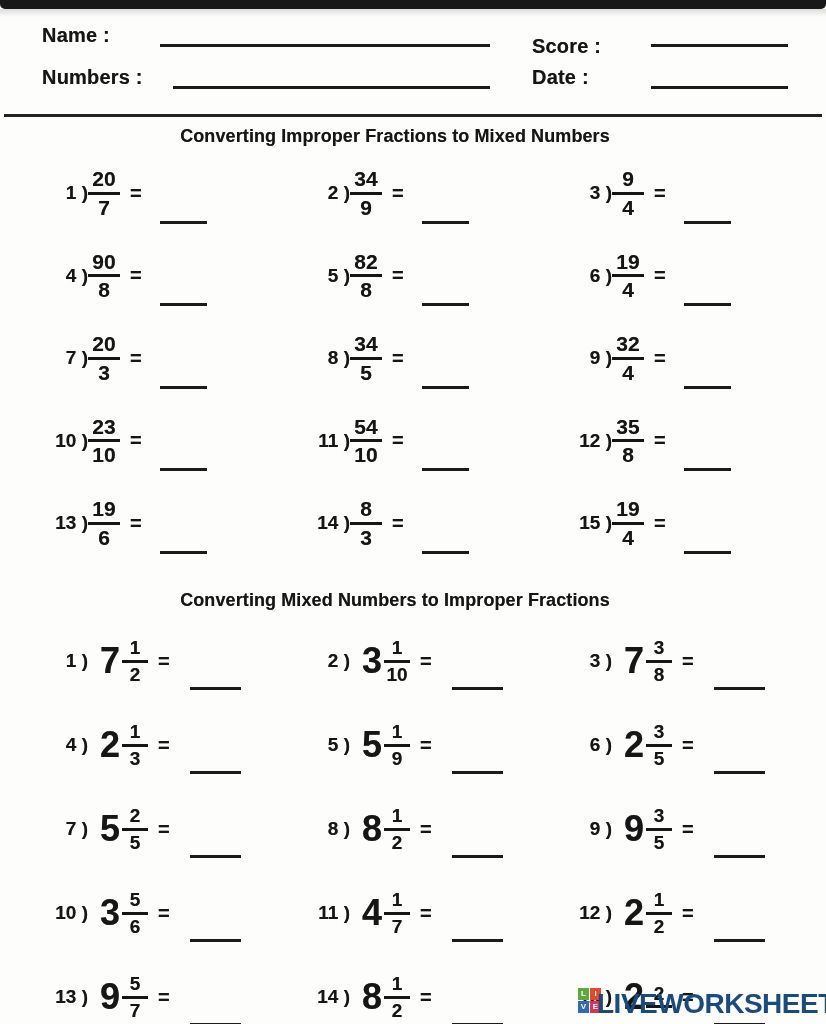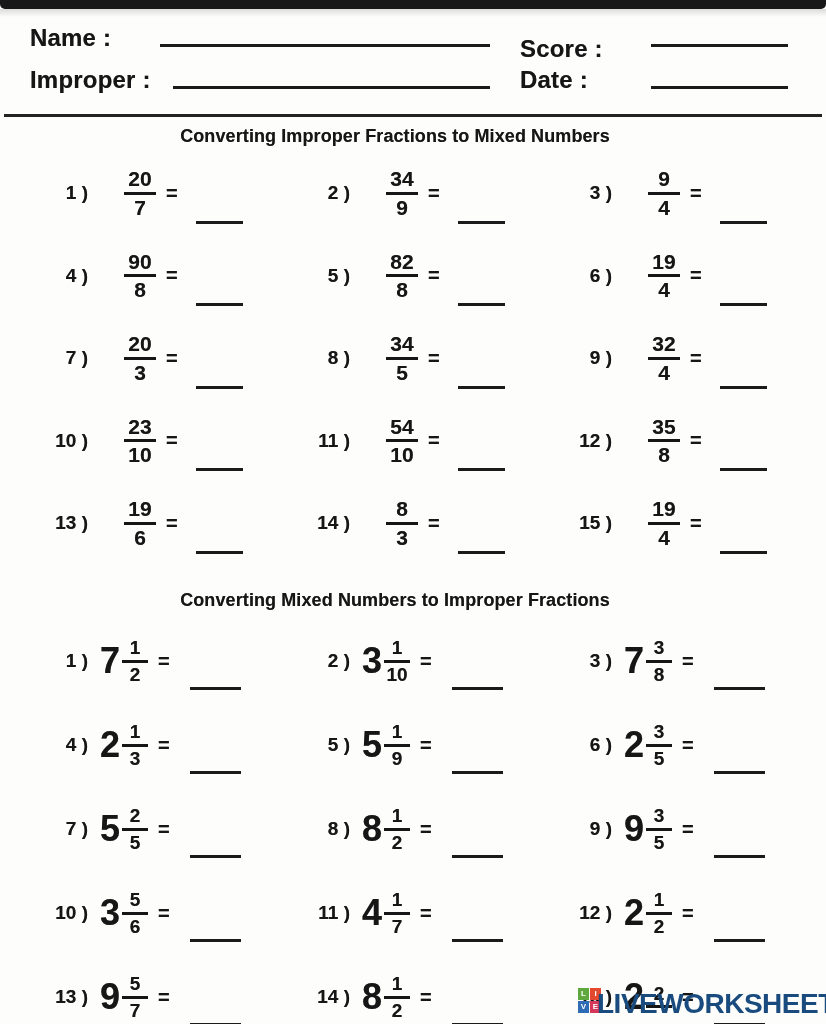--- a/index.html
+++ b/index.html
@@ -8,38 +8,38 @@
     background:#fdfdfc; color:#161616;
     font-family:"Liberation Sans", sans-serif; font-weight:bold;
     text-shadow:0 0 0.5px rgba(20,20,20,0.55);
   }
   
   .top-edge { position:absolute; top:0; left:0; right:0; height:9px; background:#181818; border-radius:0 0 5px 5px; }
   .top-edge::after { content:""; position:absolute; top:9px; left:0; right:0; height:8px;
     background:linear-gradient(#00000022, #00000000); }
 
   
-  .hdr-label { position:absolute; font-size:24px; letter-spacing:0.2px; }
+  .hdr-label { position:absolute; font-size:20px; letter-spacing:0.2px;margin-left:12px; }
   .hline { position:absolute; border-bottom:3px solid #1b1b1b; height:0; }
 
   .rule { position:absolute; left:4px; width:818px; top:114px; height:3px; background:#232323; }
 
   .sec-title { position:absolute; width:100%; text-align:center; font-size:18px;
     transform:translateX(-18px); letter-spacing:0.1px; }
 
   .grid { position:absolute; left:38px; width:786px; display:grid; grid-template-columns:262px 262px 262px; }
   .prob { display:flex; align-items:center; padding-left:8px; }
   .g1 .prob { height:82.5px; }
   .g2 .prob { height:84px; }
 
   .pnum { width:42px; text-align:right; font-size:19px; white-space:nowrap; flex:none; }
 
   .frac { display:inline-flex; flex-direction:column; align-items:center; flex:none; }
   .frac .bar { align-self:stretch; height:3px; background:#161616; margin:2px 0; }
-  .g1 .frac { margin-left:36px; }
+  .g1 .frac { }
   .g1 .frac .fn, .g1 .frac .fd { font-size:21px; line-height:1.02; padding:0 3px; }
   .g1 .frac .bar { min-width:32px; }
 
   .whole { font-size:36px; line-height:1; margin-left:12px; flex:none; }
   .g2 .frac { margin-left:2px; }
   .g2 .frac .fn, .g2 .frac .fd { font-size:19px; line-height:1.02; padding:0 2px; }
   .g2 .frac .bar { min-width:26px; }
 
   .eq { font-size:20px; margin-left:10px; flex:none; }
   .blank { flex:none; border-bottom:3px solid #1b1b1b; align-self:flex-end; }
@@ -57,21 +57,21 @@
 <body>
 
 <div class="page">
   <div class="top-edge"></div>
 
   <div>
     <span class="hdr-label" style="left:30px; top:24px;">Name :</span>
     <span class="hline" style="left:160px; top:44px; width:330px;"></span>
     <span class="hdr-label" style="left:520px; top:35px;">Score :</span>
     <span class="hline" style="left:651px; top:44px; width:137px;"></span>
-    <span class="hdr-label" style="left:30px; top:66px;">Improper :</span>
+    <span class="hdr-label" style="left:30px; top:66px;">Numbers :</span>
     <span class="hline" style="left:173px; top:86px; width:317px;"></span>
     <span class="hdr-label" style="left:520px; top:66px;">Date :</span>
     <span class="hline" style="left:651px; top:86px; width:137px;"></span>
   </div>
 
   <div class="rule"></div>
 
   <div class="sec-title" style="top:126px;">Converting Improper Fractions to Mixed Numbers</div>
   <div class="grid g1" style="top:152px;" id="grid-0">
   <div class="prob">

